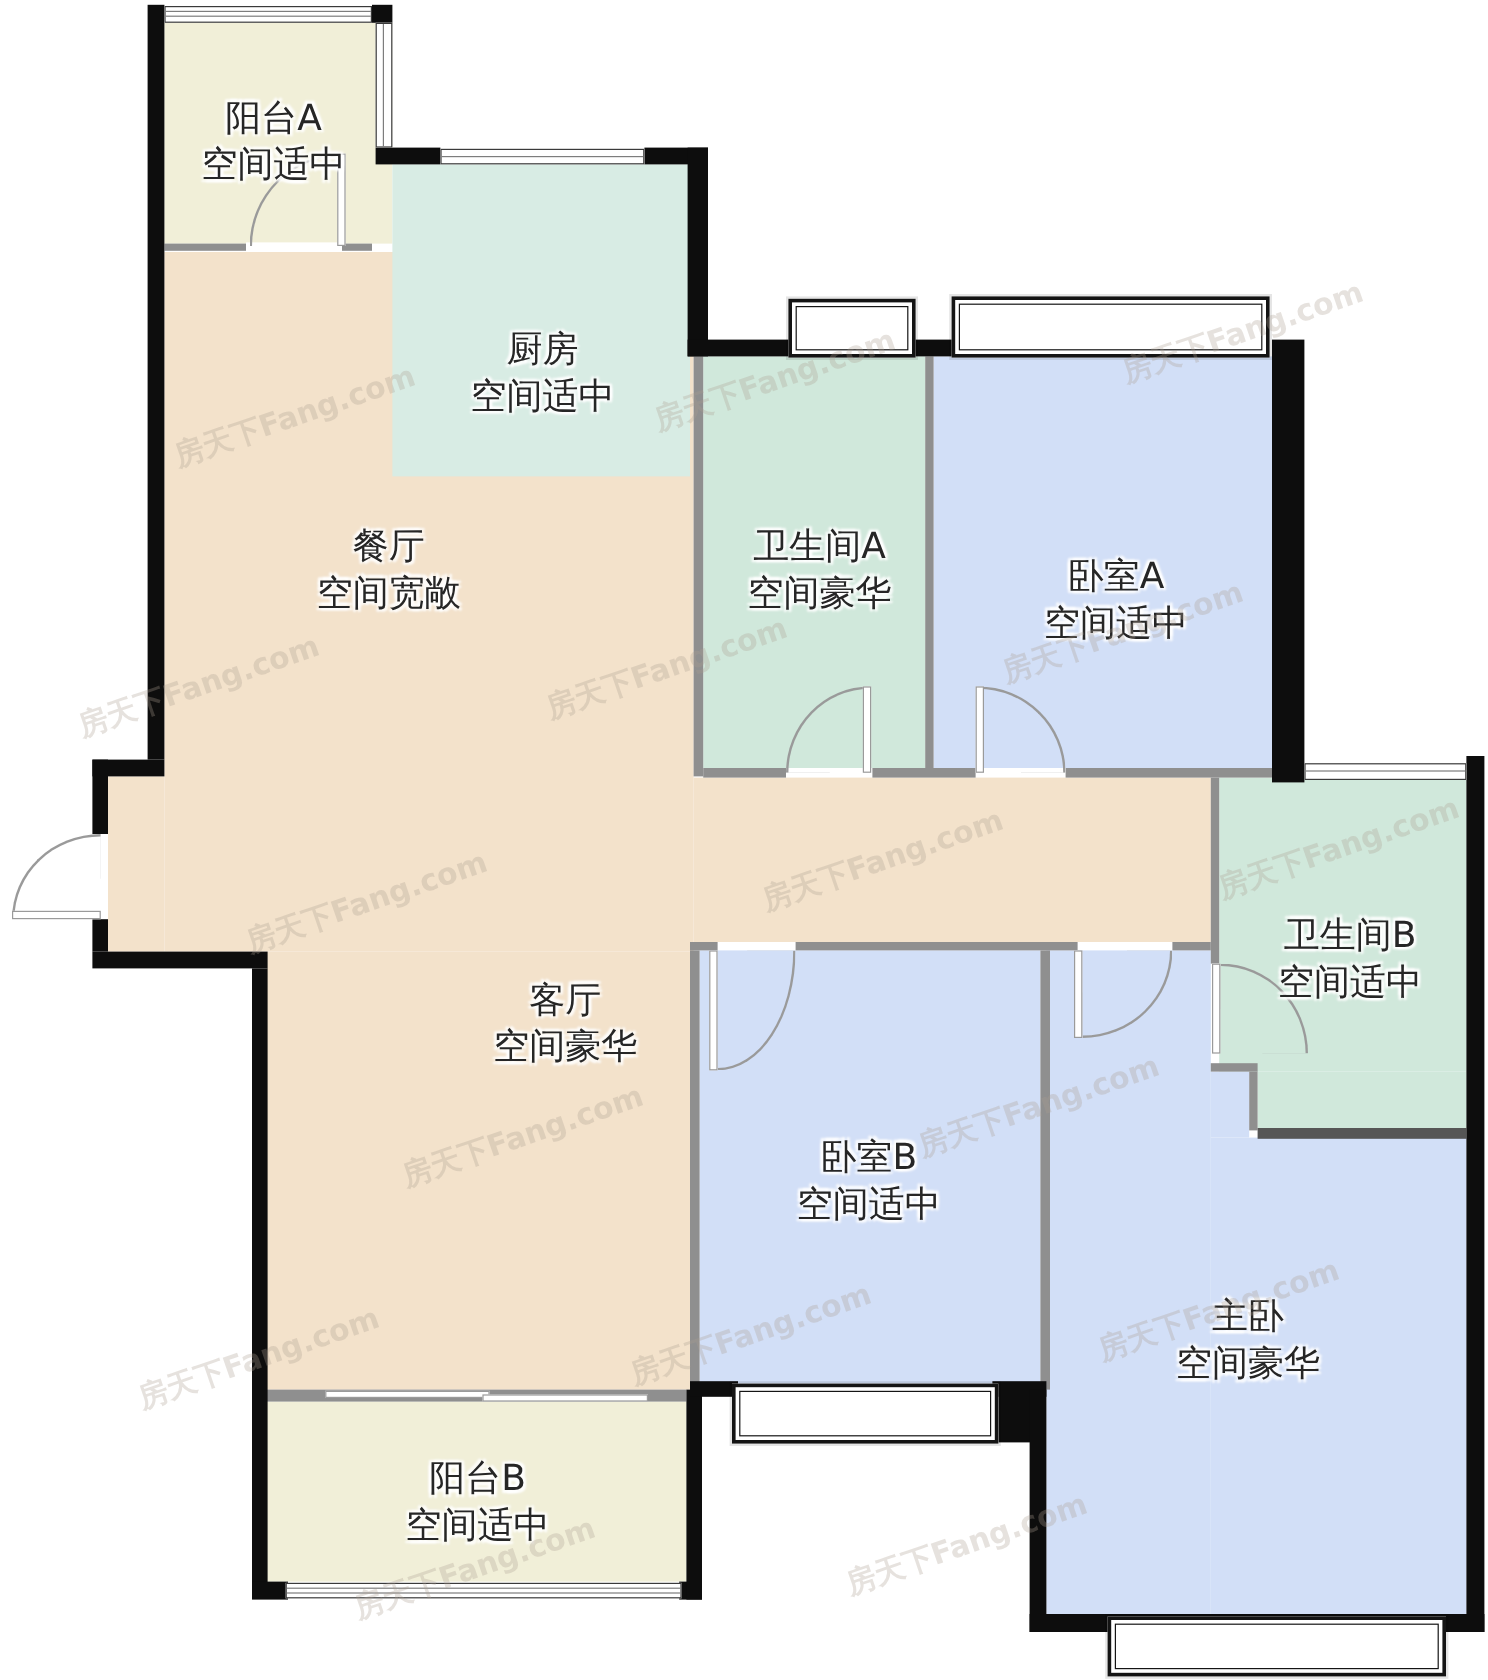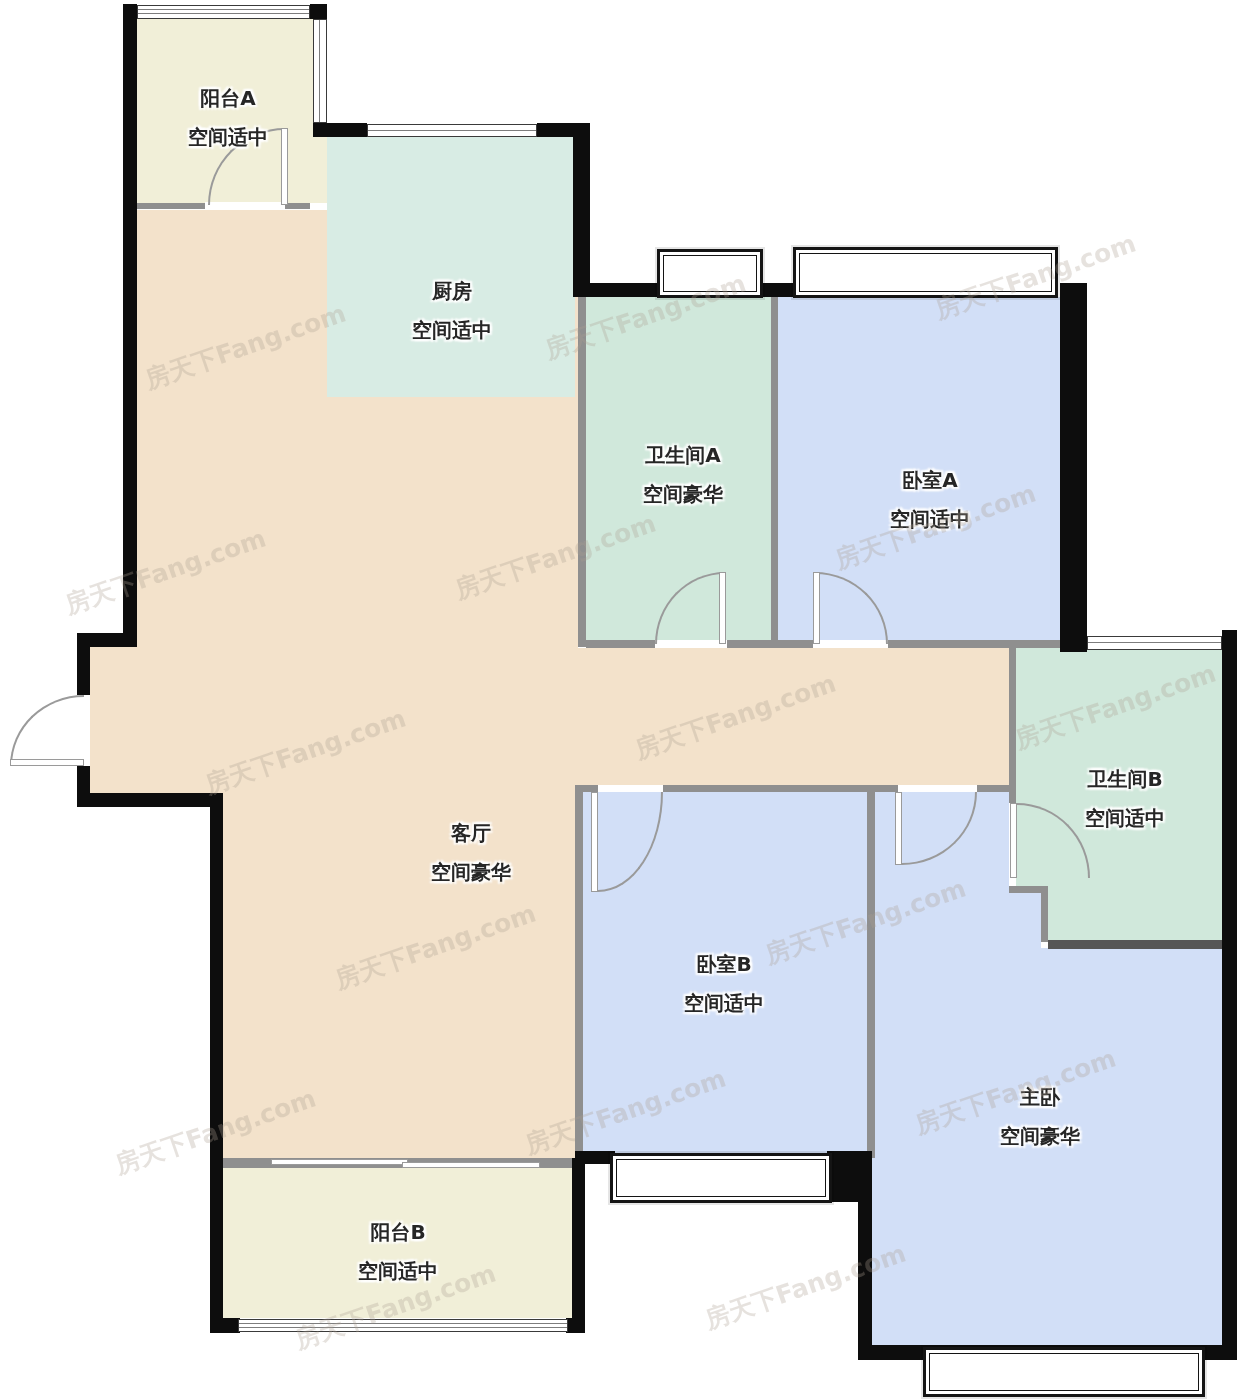--- a/index.html
+++ b/index.html
@@ -20,22 +20,22 @@
   .win3:after{content:"";position:absolute;left:0;right:0;top:62%;border-top:1px solid #7d7d7d;}
   .win-v:before{content:"";position:absolute;top:0;bottom:0;left:45%;border-left:1px solid #7d7d7d;}
   .bay{position:absolute;background:#fff;border:3px solid #141414;box-sizing:border-box;box-shadow:0 0 0 2px rgba(0,0,0,0.10);}
   .bay:before{content:"";position:absolute;top:3px;left:3px;right:3px;bottom:3px;border:1px solid #141414;}
   .slide{position:absolute;background:#fff;border:1px solid #9a9a9a;box-sizing:border-box;}
   .arc{position:absolute;box-sizing:border-box;background:transparent;}
   .arc.tl{border-top:2px solid #9a9a9a;border-left:2px solid #9a9a9a;border-top-left-radius:100% 100%;}
   .arc.tr{border-top:2px solid #9a9a9a;border-right:2px solid #9a9a9a;border-top-right-radius:100% 100%;}
   .arc.br{border-bottom:2px solid #9a9a9a;border-right:2px solid #9a9a9a;border-bottom-right-radius:100% 100%;}
   .leaf{position:absolute;background:#fff;border:1px solid #9a9a9a;box-sizing:border-box;}
-  .label{position:absolute;transform:translate(-50%,-50%);text-align:center;font-weight:bold;
-         font-size:20px;line-height:39px;color:#262626;white-space:nowrap;
+  .label{position:absolute;transform:translate(-50%,-50%);text-align:center;font-weight:normal;
+         font-size:30px;line-height:39px;color:#262626;white-space:nowrap;
          text-shadow:-2px -2px 2px #fff,2px -2px 2px #fff,-2px 2px 2px #fff,2px 2px 2px #fff,0 0 4px #fff;}
   .wm{position:absolute;transform:rotate(-19deg);font-size:25px;font-weight:bold;
       color:rgba(173,158,146,0.30);white-space:nowrap;pointer-events:none;}
 </style>
 </head>
 <body>
 
 <div id="stage">
 
   <div class="room c-balcony" style="left:137px;top:19px;width:190px;height:184px;"></div>
@@ -129,20 +129,24 @@
   <div class="leaf" style="left:1010px;top:803px;width:7px;height:75px;"></div>
 
   <div class="label" style="left:228px;top:118px;">
     <div>阳台A</div>
     <div>空间适中</div>
   </div>
   <div class="label" style="left:452px;top:270px;margin-top:41px;">
     <div>厨房</div>
     <div>空间适中</div>
   </div>
+  <div class="label" style="left:324px;top:475px;">
+    <div>餐厅</div>
+    <div>空间宽敞</div>
+  </div>
   <div class="label" style="left:683px;top:475px;">
     <div>卫生间A</div>
     <div>空间豪华</div>
   </div>
   <div class="label" style="left:930px;top:500px;">
     <div>卧室A</div>
     <div>空间适中</div>
   </div>
   <div class="label" style="left:1125px;top:799px;">
     <div>卫生间B</div>

